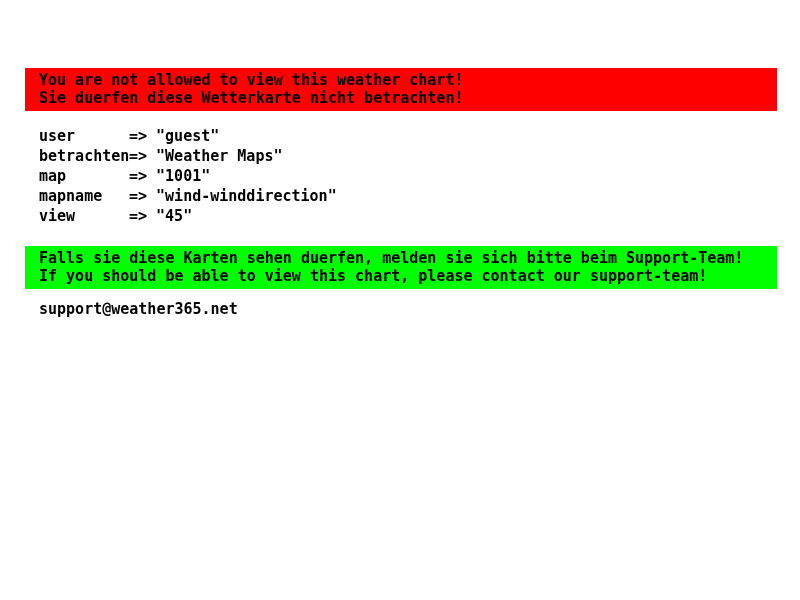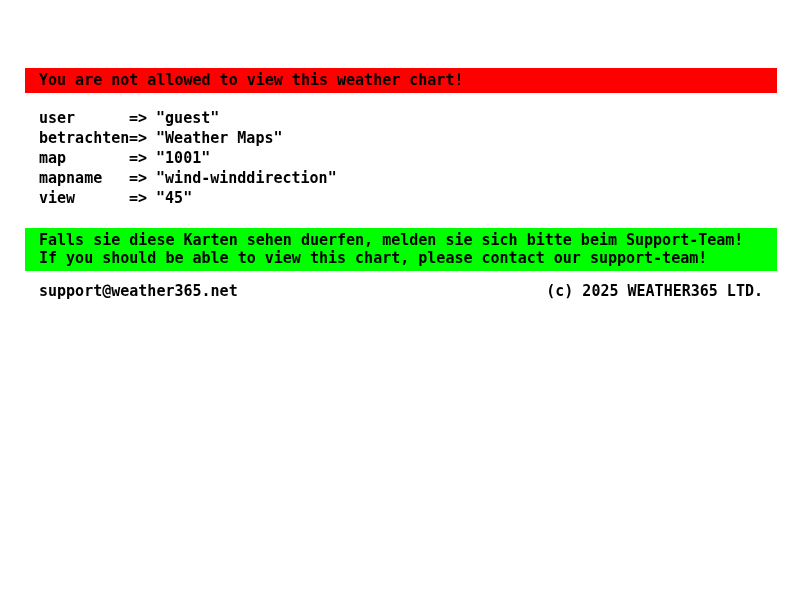--- a/index.html
+++ b/index.html
@@ -60,20 +60,21 @@
     gap: 8px;
   }
 </style>
 </head>
 <body>
 
 <div class="page">
 
   <div class="banner banner-error" style="background-color: rgb(255, 0, 0);">
     <div class="banner-line">You are not allowed to view this weather chart!</div>
+    <div class="banner-line">Sie duerfen diese Wetterkarte nicht betrachten!</div>
   </div>
 
   <div class="kv-block">
     <div class="kv-row">
       <span class="kv-key">user</span><span class="kv-arrow">=&gt;</span><span class="kv-value">"guest"</span>
     </div>
     <div class="kv-row">
       <span class="kv-key">betrachten</span><span class="kv-arrow">=&gt;</span><span class="kv-value">"Weather Maps"</span>
     </div>
     <div class="kv-row">
@@ -87,16 +88,15 @@
     </div>
   </div>
 
   <div class="banner banner-contact" style="background-color: rgb(0, 255, 0);">
     <div class="banner-line">Falls sie diese Karten sehen duerfen, melden sie sich bitte beim Support-Team!</div>
     <div class="banner-line">If you should be able to view this chart, please contact our support-team!</div>
   </div>
 
   <div class="footer">
     <span>support@weather365.net</span>
-    <span>(c) 2025 WEATHER365 LTD.</span>
   </div>
 
 </div>
 
 </body></html>

